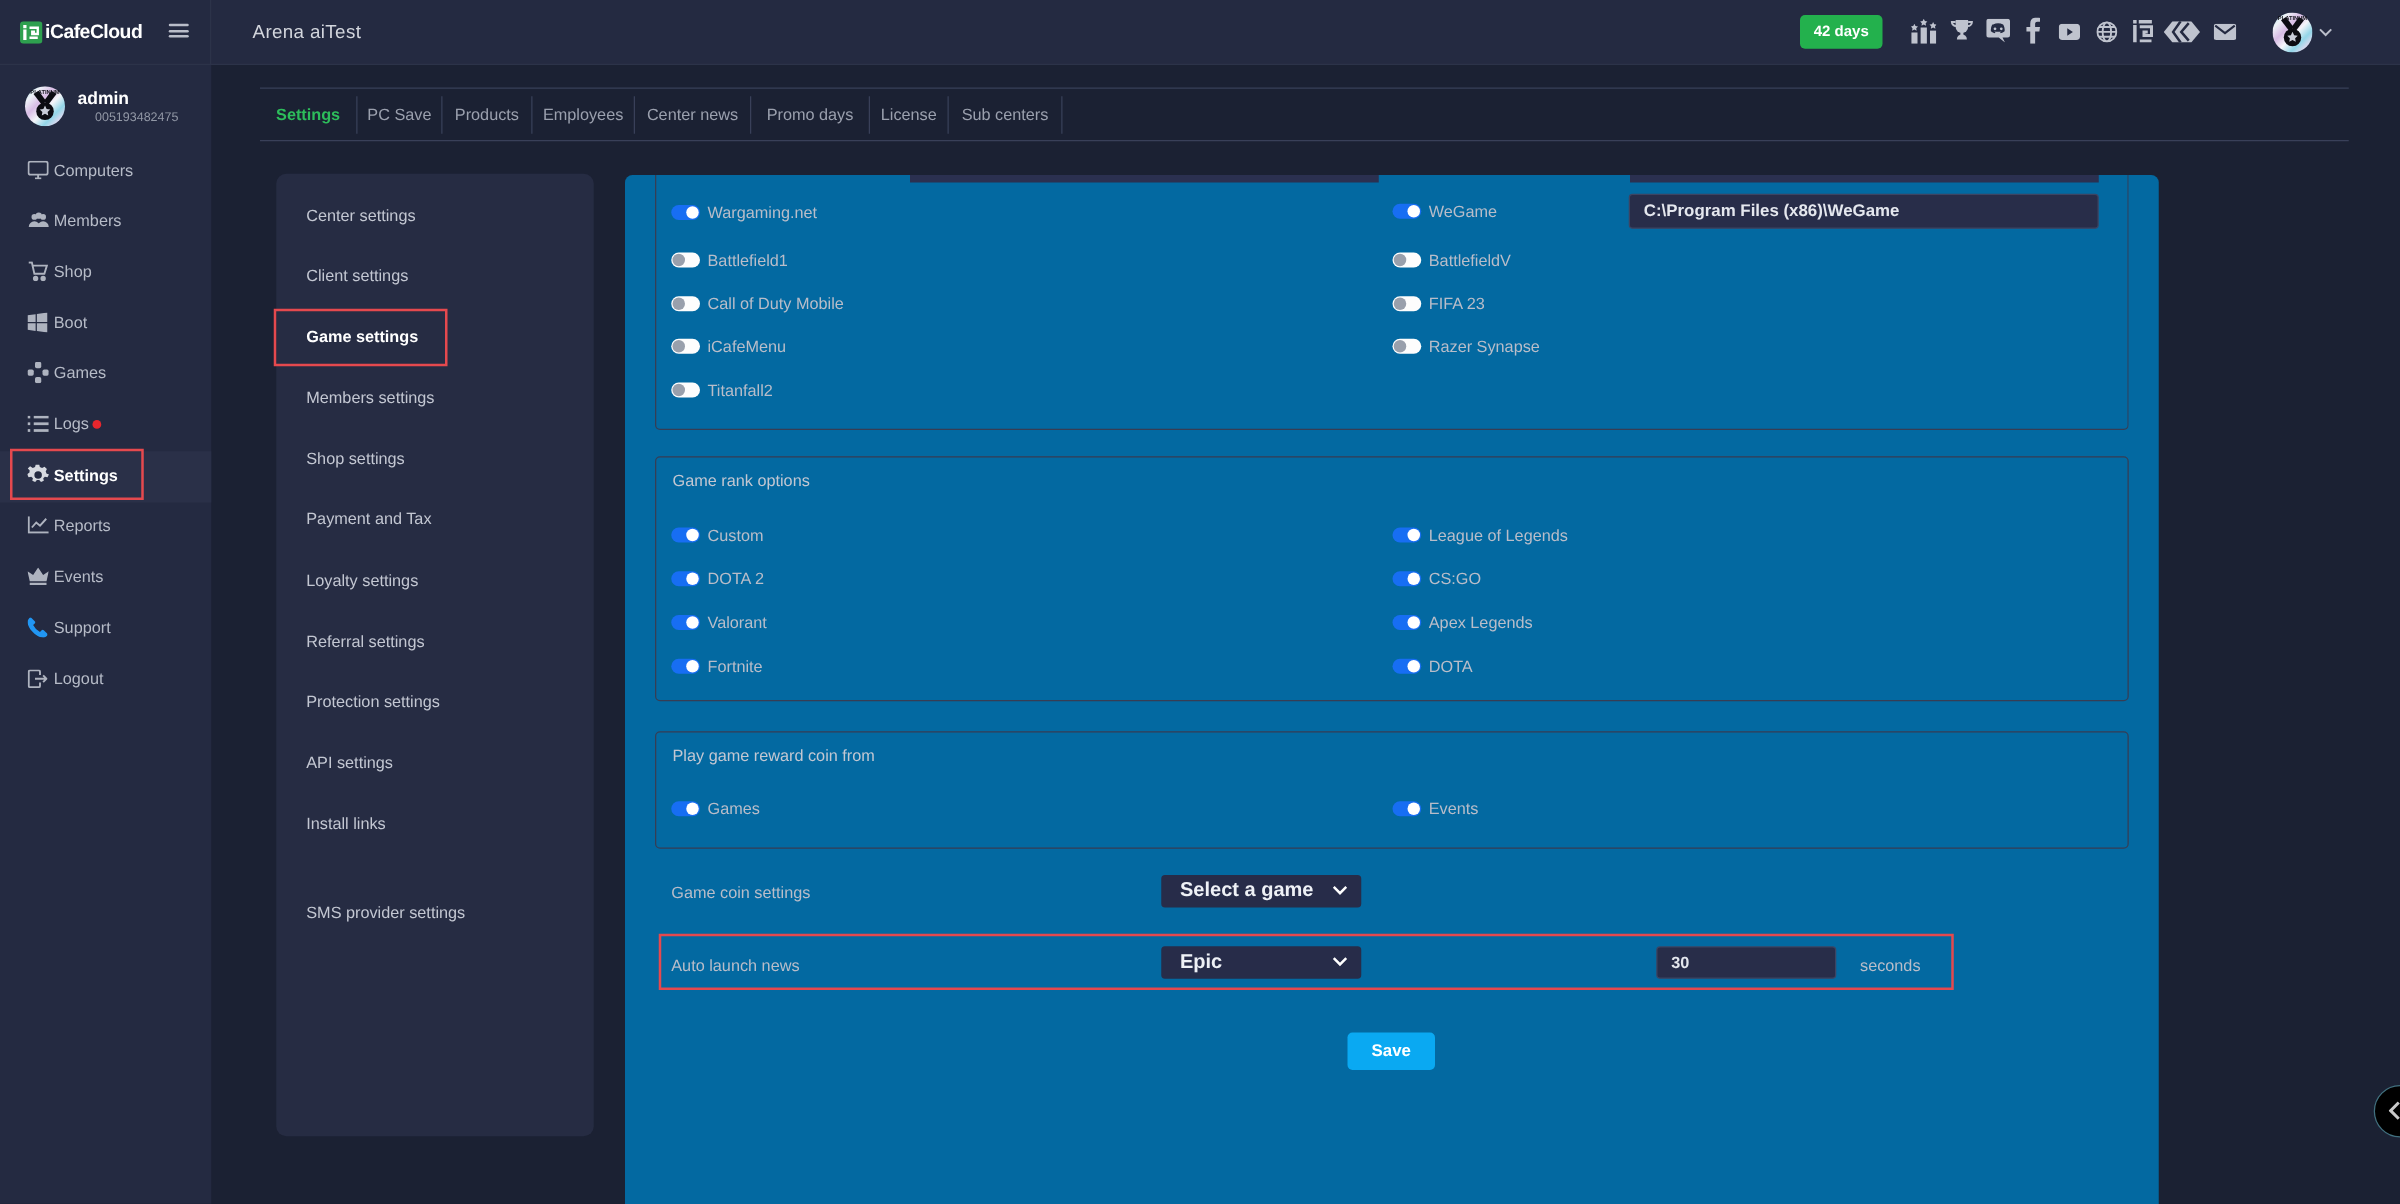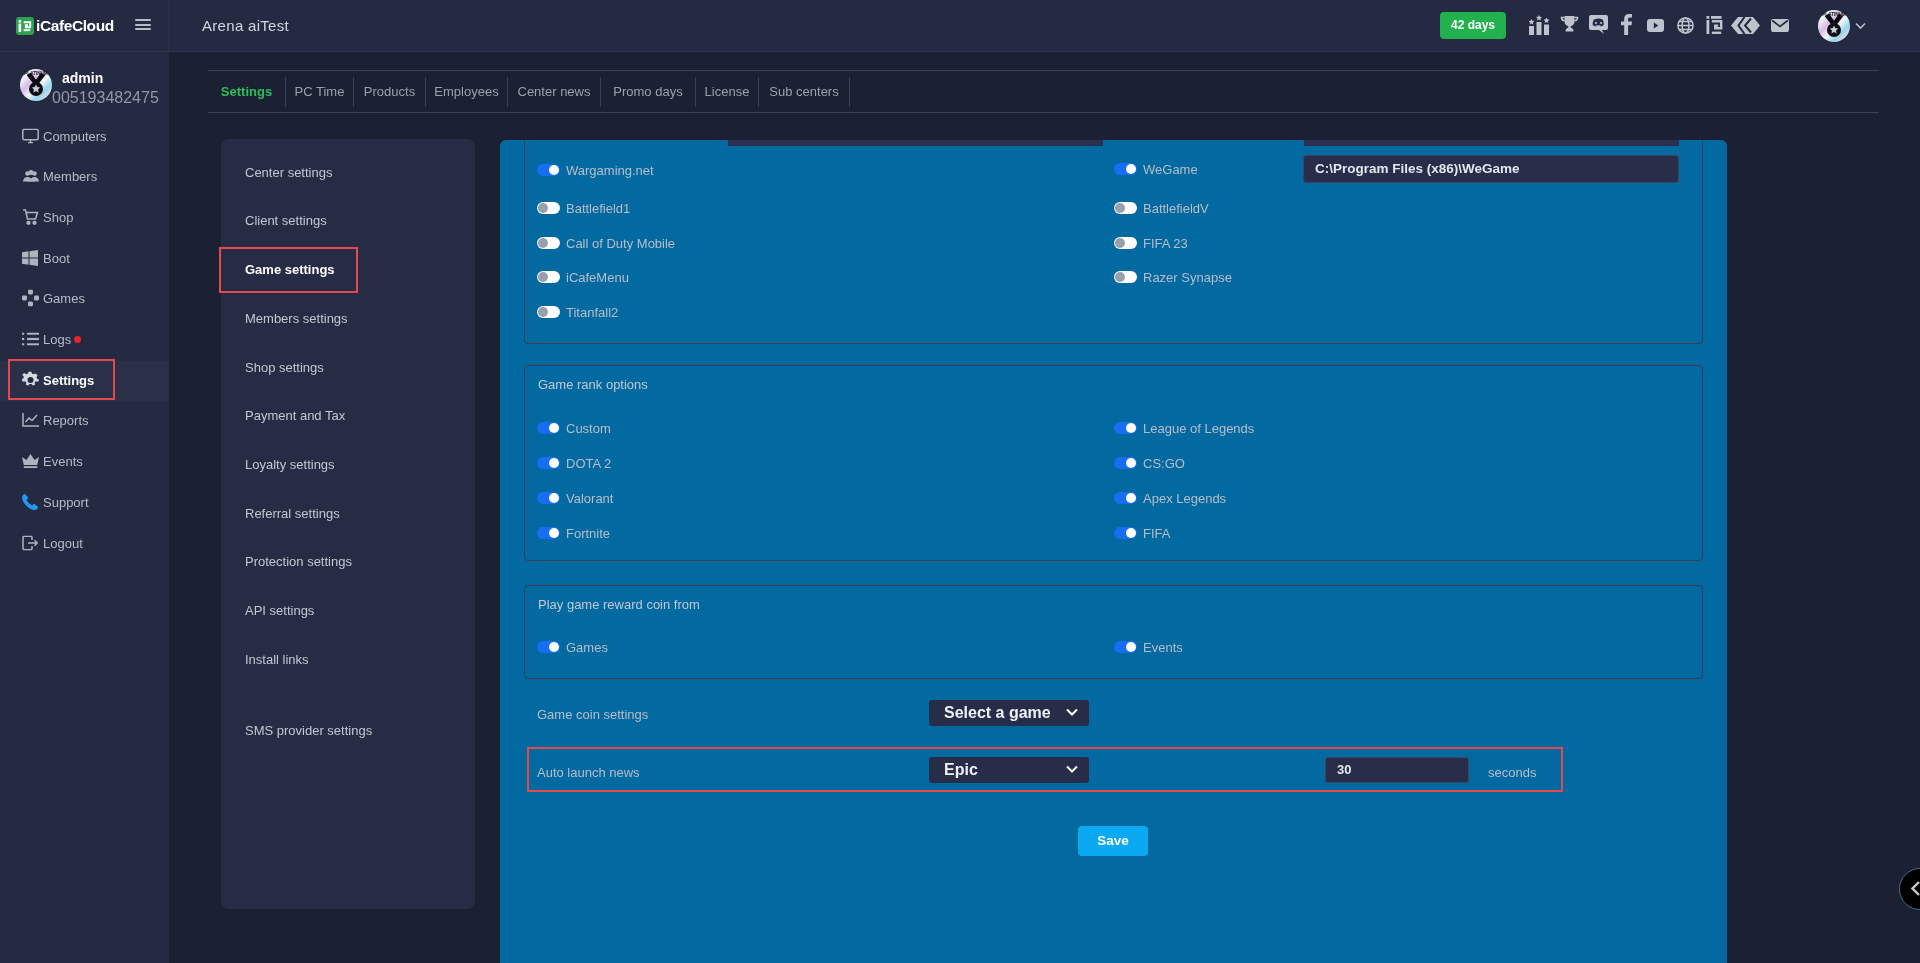--- a/index.html
+++ b/index.html
@@ -126,21 +126,21 @@
 
  <svg class="abs" style="left:20px;top:17px" width="32" height="32" viewBox="0 0 32 32">
    <circle cx="16" cy="16" r="16" fill="url(#holo)"></circle>
    <path d="M6.8 6.2L13.2 14.6 17.2 12.2 10.8 3.6z" fill="#0c0c12"></path>
    <path d="M25.2 6.2L18.8 14.6 14.8 12.2 21.2 3.6z" fill="#0c0c12"></path>
    <circle cx="16" cy="20" r="7" fill="#0c0c12"></circle>
    <path d="M16 15.4l1.3 2.7 2.9.4-2.1 2 .5 2.9-2.6-1.4-2.6 1.4.5-2.9-2.1-2 2.9-.4z" fill="#c9cdd8"></path>
    <text x="16" y="6.2" font-size="4.6" text-anchor="middle" fill="#15151d" font-weight="bold" font-family="Liberation Sans,sans-serif">PLATINUM</text>
  </svg>
  <div class="abs" style="left:62px;top:18px;font-size:14px;font-weight:bold;color:#fff">admin</div>
- <div class="abs" style="left:52px;top:37px;font-size:16px;color:#9298a6">005193482475</div>
+ <div class="abs" style="left:76px;top:37px;font-size:10px;color:#9298a6">005193482475</div>
  <div class="mitem" style="top:63.5px">
   <svg width="17" height="15" viewBox="0 0 17 15" fill="none" stroke="#aeb3bf" stroke-width="1.5">
         <rect x=".8" y=".8" width="15.4" height="10.4" rx="1.5"></rect>
         <path d="M6 14.2h5M8.5 11.5v2.5"></path>
       </svg>
   <span class="lab">Computers</span>
     </div>
  <div class="mitem" style="top:104.2px">
   <svg width="18" height="13" viewBox="0 0 18 13" fill="#aeb3bf">
         <circle cx="5.5" cy="4" r="2.3"></circle>
@@ -218,21 +218,21 @@
         <path d="M10 4.5V1.8a1 1 0 0 0-1-1H2a1 1 0 0 0-1 1v11.4a1 1 0 0 0 1 1h7a1 1 0 0 0 1-1v-2.7"></path>
         <path d="M6 7.5h9.2M12.5 4.8l2.7 2.7-2.7 2.7"></path>
       </svg>
   <span class="lab">Logout</span>
     </div>
  <div class="redbox" style="left:8px;top:307px;width:107px;height:41px"></div>
 </div>
 <div id="tabs">
  <div class="tab" style="width:77px;color:#2dbd5b;font-weight:bold">Settings</div>
     <div class="tabsep"></div>
- <div class="tab" style="width:67px">PC Time</div>
+ <div class="tab" style="width:67px">PC Save</div>
     <div class="tabsep"></div>
  <div class="tab" style="width:71px">Products</div>
     <div class="tabsep"></div>
  <div class="tab" style="width:81px">Employees</div>
     <div class="tabsep"></div>
  <div class="tab" style="width:92px">Center news</div>
     <div class="tabsep"></div>
  <div class="tab" style="width:94px">Promo days</div>
     <div class="tabsep"></div>
  <div class="tab" style="width:62px">License</div>
@@ -289,21 +289,21 @@
       <span class="tlab" style="left:41px;top:97px">DOTA 2</span>
   <div class="tg on" style="left:589px;top:97px"></div>
       <span class="tlab" style="left:618px;top:97px">CS:GO</span>
   <div class="tg on" style="left:12px;top:132px"></div>
       <span class="tlab" style="left:41px;top:132px">Valorant</span>
   <div class="tg on" style="left:589px;top:132px"></div>
       <span class="tlab" style="left:618px;top:132px">Apex Legends</span>
   <div class="tg on" style="left:12px;top:167px"></div>
       <span class="tlab" style="left:41px;top:167px">Fortnite</span>
   <div class="tg on" style="left:589px;top:167px"></div>
-      <span class="tlab" style="left:618px;top:167px">FIFA</span>
+      <span class="tlab" style="left:618px;top:167px">DOTA</span>
  </div>
  <div class="panel" style="top:445px;height:93.5px">
   <div class="ptitle">Play game reward coin from</div>
   <div class="tg on" style="left:12px;top:61px"></div>
       <span class="tlab" style="left:41px;top:61px">Games</span>
   <div class="tg on" style="left:589px;top:61px"></div>
       <span class="tlab" style="left:618px;top:61px">Events</span>
  </div>
  <span class="tlab" style="left:37px;top:574px">Game coin settings</span>
  <div class="sel" style="left:429px;top:560px">Select a game

